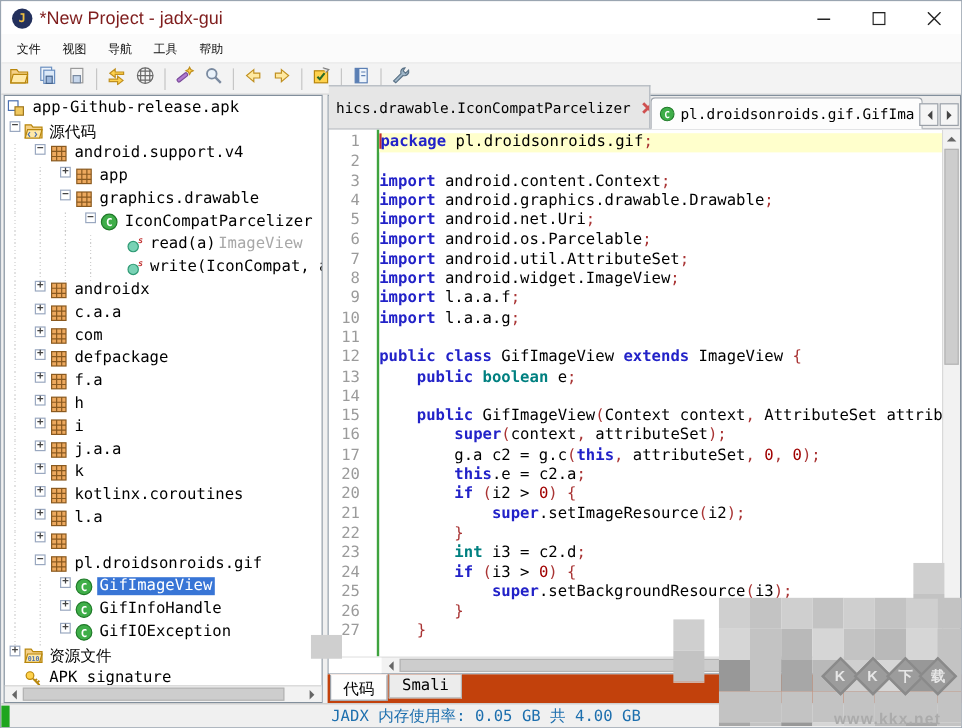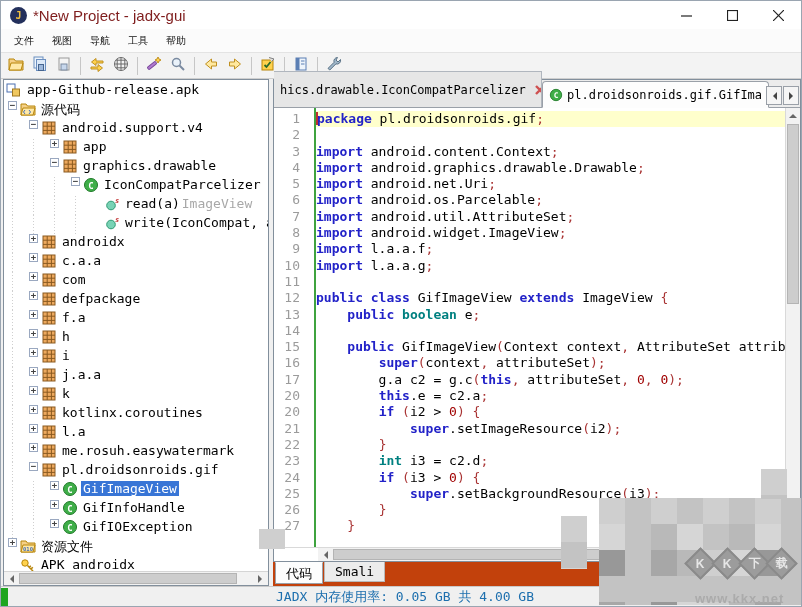--- a/index.html
+++ b/index.html
@@ -460,21 +460,20 @@
           </div>
           <div class="tree-row">
             <span class="guide"></span>
             <span class="expander">+</span>
             <span class="tree-ico">
               <svg viewBox="0 0 16 16">
                 <rect x="2" y="2" width="12" height="12" fill="#eda95e" stroke="#8a5a20"></rect>
                 <path d="M2 6.2h12M2 10.4h12M6.2 2v12M10.4 2v12" stroke="#8a5a20"></path>
               </svg>
             </span>
-            <span class="tree-label">me.rosuh.easywatermark</span>
           </div>
           <div class="tree-row">
             <span class="guide"></span>
             <span class="expander">−</span>
             <span class="tree-ico">
               <svg viewBox="0 0 16 16">
                 <rect x="2" y="2" width="12" height="12" fill="#eda95e" stroke="#8a5a20"></rect>
                 <path d="M2 6.2h12M2 10.4h12M6.2 2v12M10.4 2v12" stroke="#8a5a20"></path>
               </svg>
             </span>
@@ -528,21 +527,21 @@
             <span class="tree-label">资源文件</span>
           </div>
           <div class="tree-row">
             <span class="exp-spacer"></span>
             <span class="tree-ico">
               <svg viewBox="0 0 16 16">
                 <circle cx="5" cy="6" r="3.2" fill="#ffd24d" stroke="#b8860b"></circle>
                 <path d="M7.5 8.5L13 14M11 12l1.8-1.8M9.3 10.3l1.5-1.5" stroke="#b8860b" stroke-width="1.6" fill="none"></path>
               </svg>
             </span>
-            <span class="tree-label">APK androidx</span>
+            <span class="tree-label">APK signature</span>
           </div>
         </div>
       <div class="tree-hscroll">
         <div class="hs-btn">
             <span class="tri-lh"></span>
           </div>
         <div class="hs-track">
             <div class="hs-thumb" style="left:0;width:218px;"></div>
           </div>
         <div class="hs-btn">

